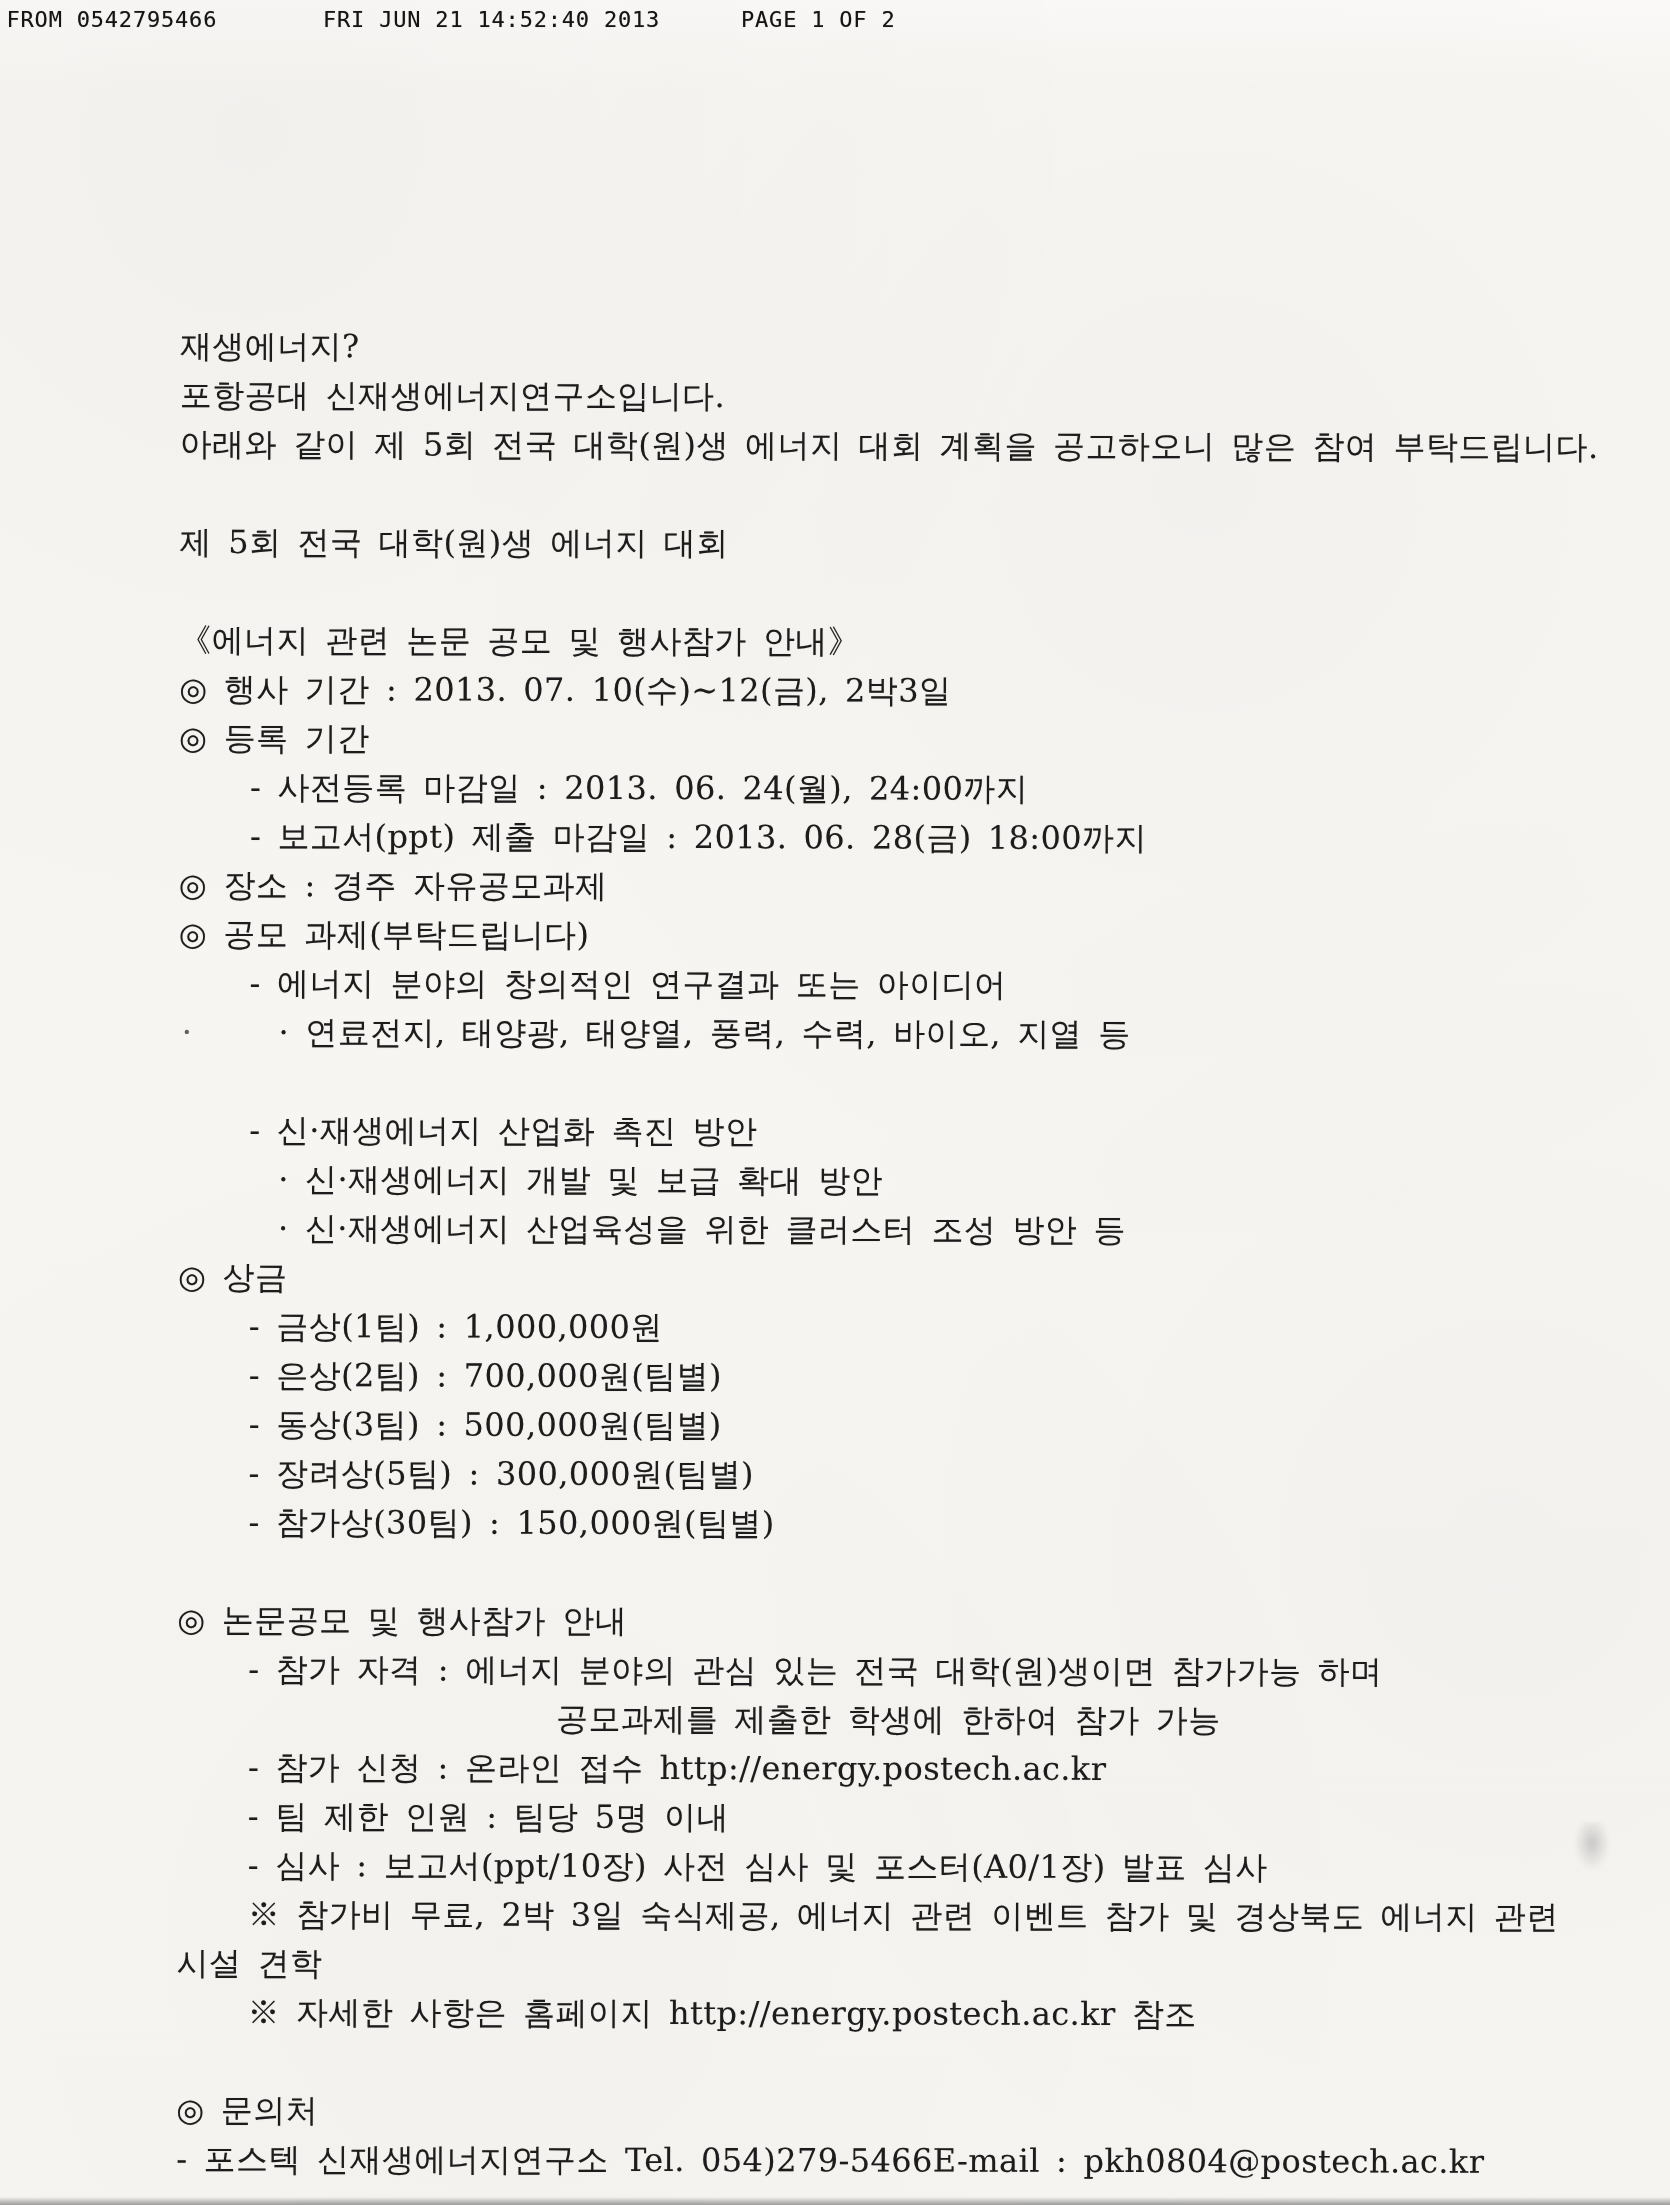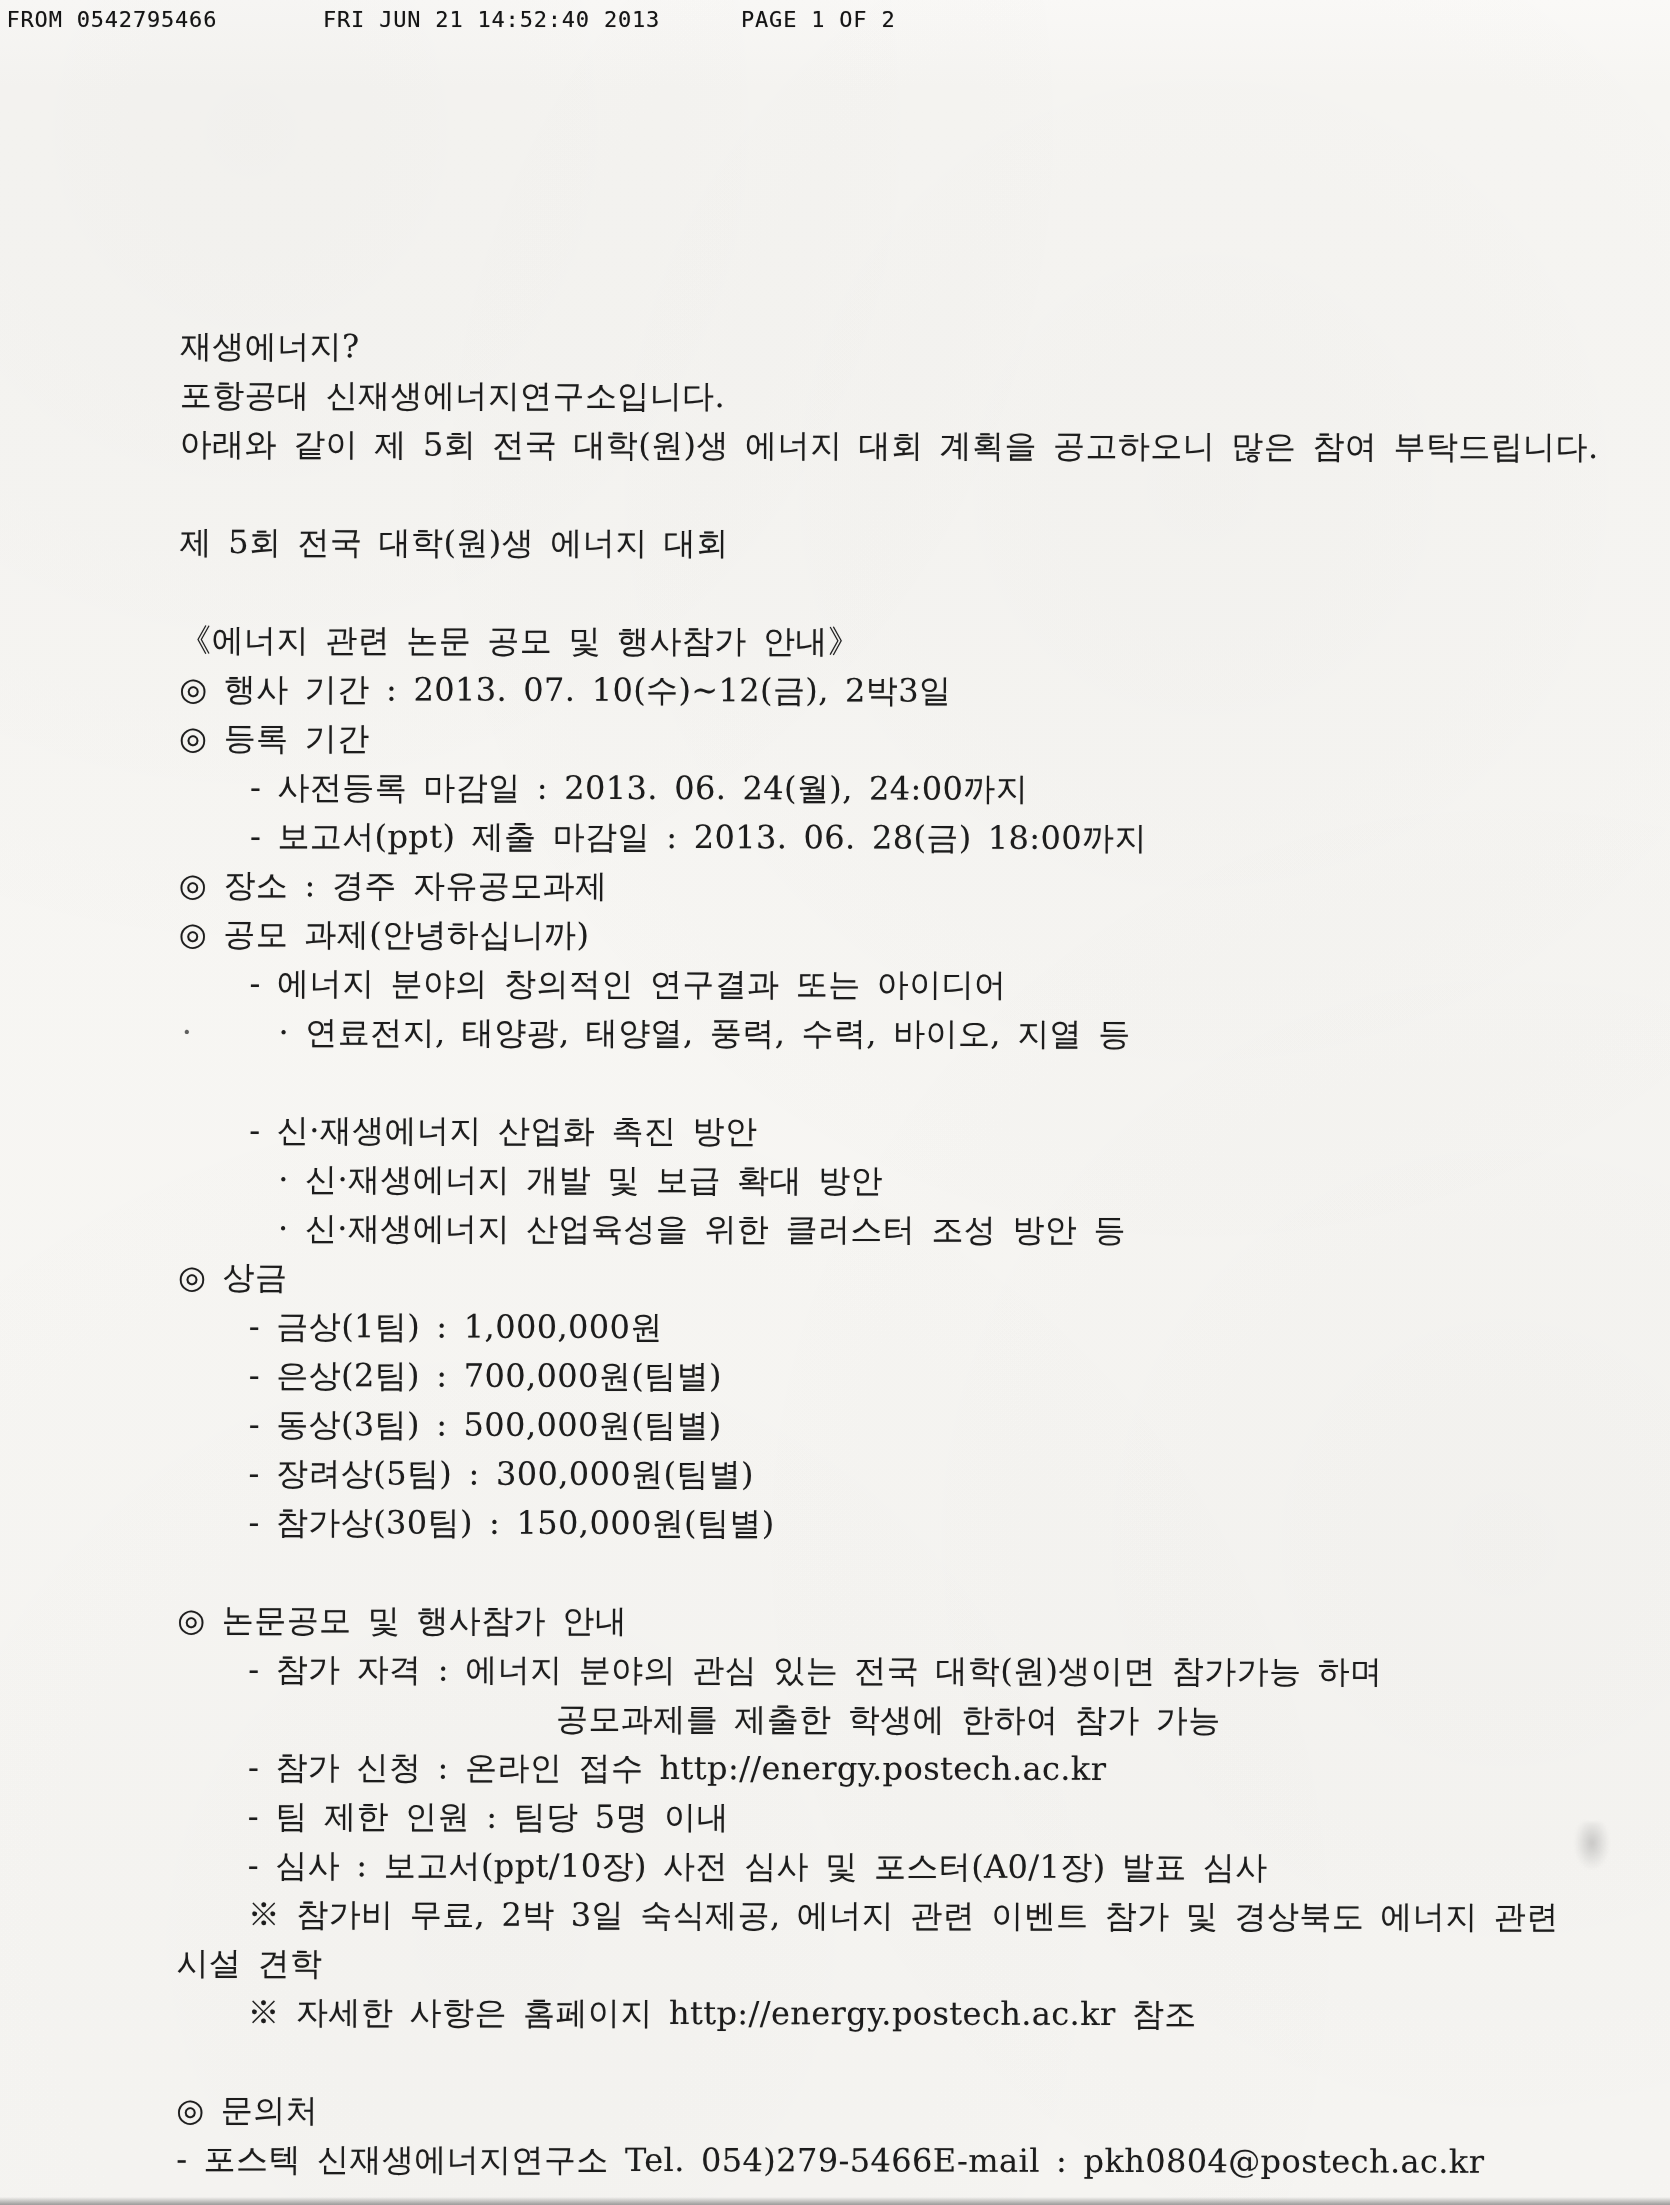--- a/index.html
+++ b/index.html
@@ -110,21 +110,21 @@
       <div class="line level-0"><span>아래와 같이 제 5회 전국 대학(원)생 에너지 대회 계획을 공고하오니 많은 참여 부탁드립니다.</span></div>
       <div class="line level-0 blank"></div>
       <div class="line level-0"><span>제 5회 전국 대학(원)생 에너지 대회</span></div>
       <div class="line level-0 blank"></div>
       <div class="line level-0"><span>《에너지 관련 논문 공모 및 행사참가 안내》</span></div>
       <div class="line level-0"><span>◎ 행사 기간 : 2013. 07. 10(수)~12(금), 2박3일</span></div>
       <div class="line level-0"><span>◎ 등록 기간</span></div>
       <div class="line level-1"><span>- 사전등록 마감일 : 2013. 06. 24(월), 24:00까지</span></div>
       <div class="line level-1"><span>- 보고서(ppt) 제출 마감일 : 2013. 06. 28(금) 18:00까지</span></div>
       <div class="line level-0"><span>◎ 장소 : 경주 자유공모과제</span></div>
-      <div class="line level-0"><span>◎ 공모 과제(안녕하십니까)</span></div>
+      <div class="line level-0"><span>◎ 공모 과제(부탁드립니다)</span></div>
       <div class="line level-1"><span>- 에너지 분야의 창의적인 연구결과 또는 아이디어</span></div>
       <div class="line level-2"><span>· 연료전지, 태양광, 태양열, 풍력, 수력, 바이오, 지열 등</span><span class="stray-dot">·</span></div>
       <div class="line level-0 blank"></div>
       <div class="line level-1"><span>- 신·재생에너지 산업화 촉진 방안</span></div>
       <div class="line level-2"><span>· 신·재생에너지 개발 및 보급 확대 방안</span></div>
       <div class="line level-2"><span>· 신·재생에너지 산업육성을 위한 클러스터 조성 방안 등</span></div>
       <div class="line level-0"><span>◎ 상금</span></div>
       <div class="line level-1"><span>- 금상(1팀) : 1,000,000원</span></div>
       <div class="line level-1"><span>- 은상(2팀) : 700,000원(팀별)</span></div>
       <div class="line level-1"><span>- 동상(3팀) : 500,000원(팀별)</span></div>

